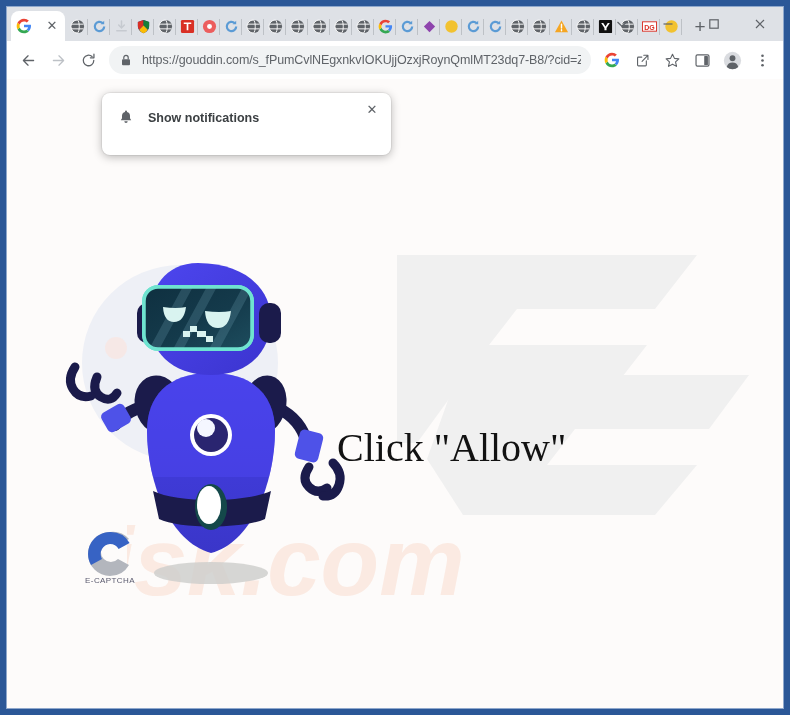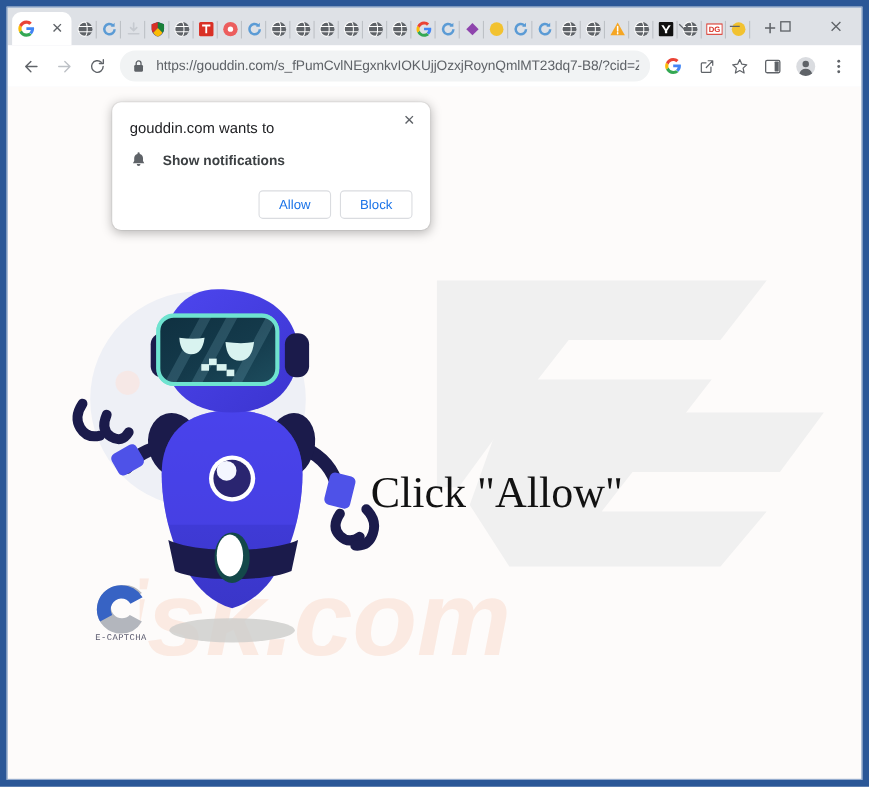--- a/index.html
+++ b/index.html
@@ -165,21 +165,21 @@
     position: absolute;
     border-radius: 50%;
     background: #fbe3dc;
   }
 
   .robot { position: absolute; left: 52px; top: 176px; width: 300px; height: 340px; }
   .ecaptcha { position: absolute; left: 70px; top: 447px; width: 66px; height: 56px; }
   .ecaptcha-label {
     position: absolute; left: 70px; top: 497px;
     width: 66px; text-align: center;
-    font-family: Liberation Mono, monospace;
+    font-family: Liberation Sans, sans-serif;
     font-size: 8px;
     letter-spacing: 0.4px;
     color: #5a5a6e;
   }
 
   .headline {
     position: absolute;
     left: 330px; top: 244px;
     font-family: "Liberation Serif", serif;
     font-size: 40px;
@@ -641,30 +641,25 @@
     </svg>
     <div class="ecaptcha-label">E-CAPTCHA</div>
 
     <div class="headline">
       <div>Click "Allow"</div>
       
     </div>
 
     <div class="perm-bubble">
       <div class="perm-close">✕</div>
-      <div class="perm-title">gouddin.com wants to</div>
       <div class="perm-row">
         <span class="bell">
           <svg width="16" height="16" viewBox="0 0 16 16">
               <path d="M8 1.4a1 1 0 0 1 1 1v.5a4 4 0 0 1 3 3.8v2.6l1.2 2H2.8L4 9.3V6.7a4 4 0 0 1 3-3.8v-.5a1 1 0 0 1 1-1z" fill="#5f6368"></path>
               <path d="M6.3 12.2h3.4a1.7 1.7 0 0 1-3.4 0z" fill="#5f6368"></path>
             </svg>
         </span>
         <span class="ptext">Show notifications</span>
       </div>
-      <div class="perm-actions">
-        <div class="perm-btn">Allow</div>
-        <div class="perm-btn">Block</div>
-      </div>
     </div>
 
   </div>
 </div>
 
 </body></html>

